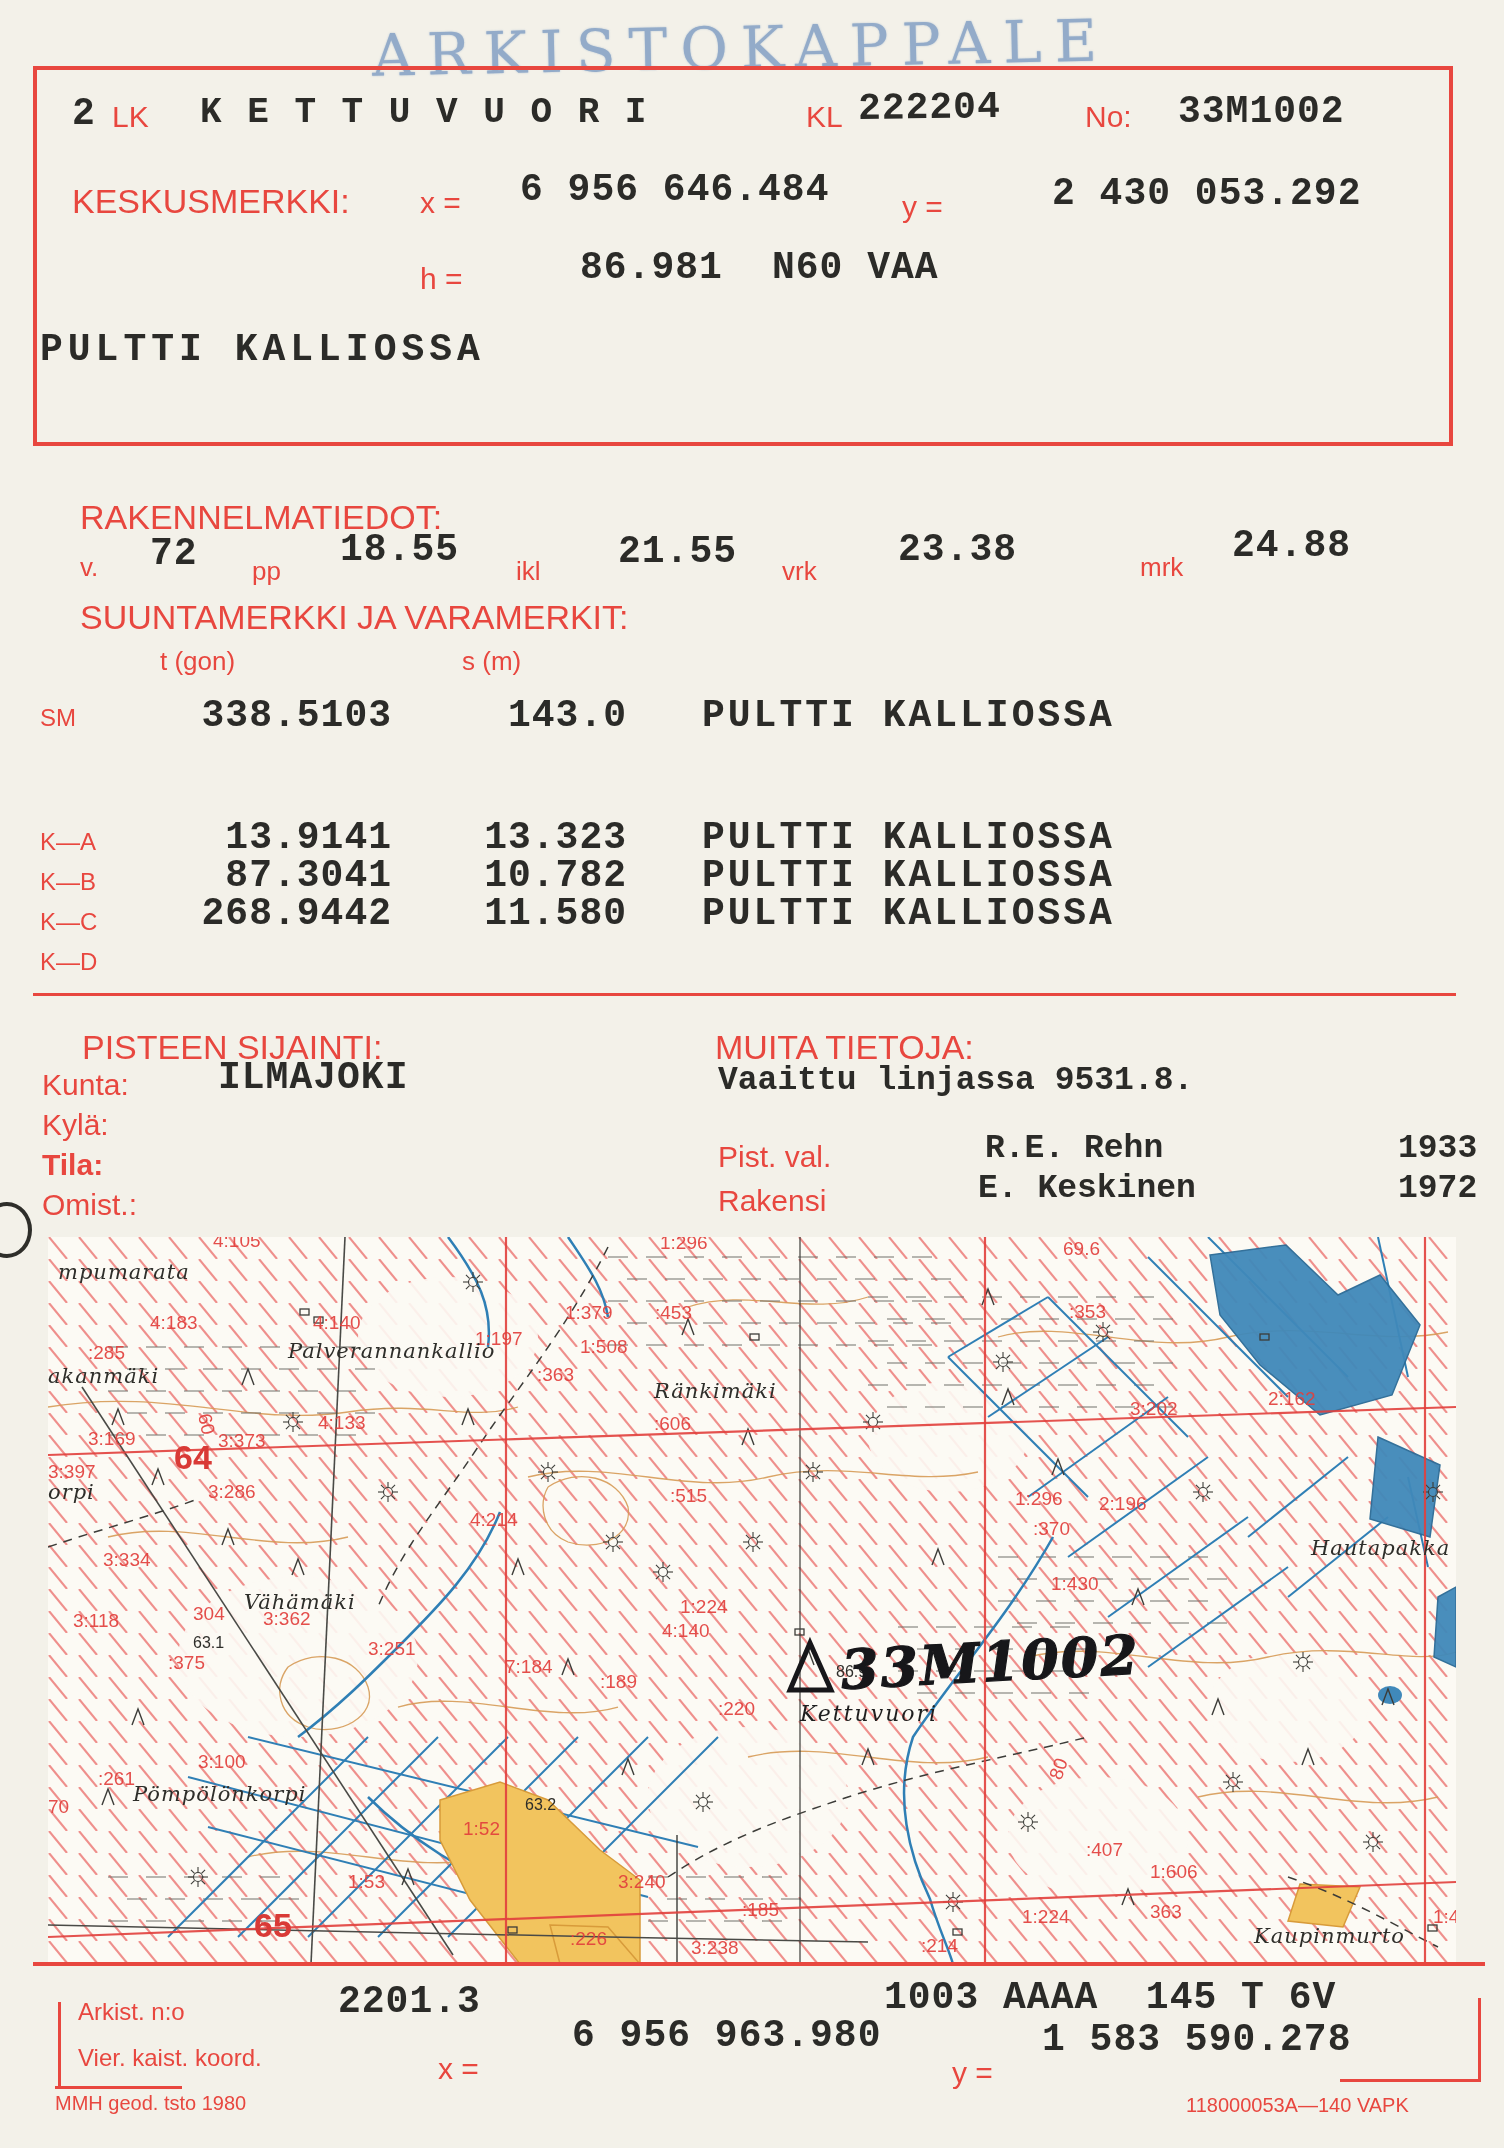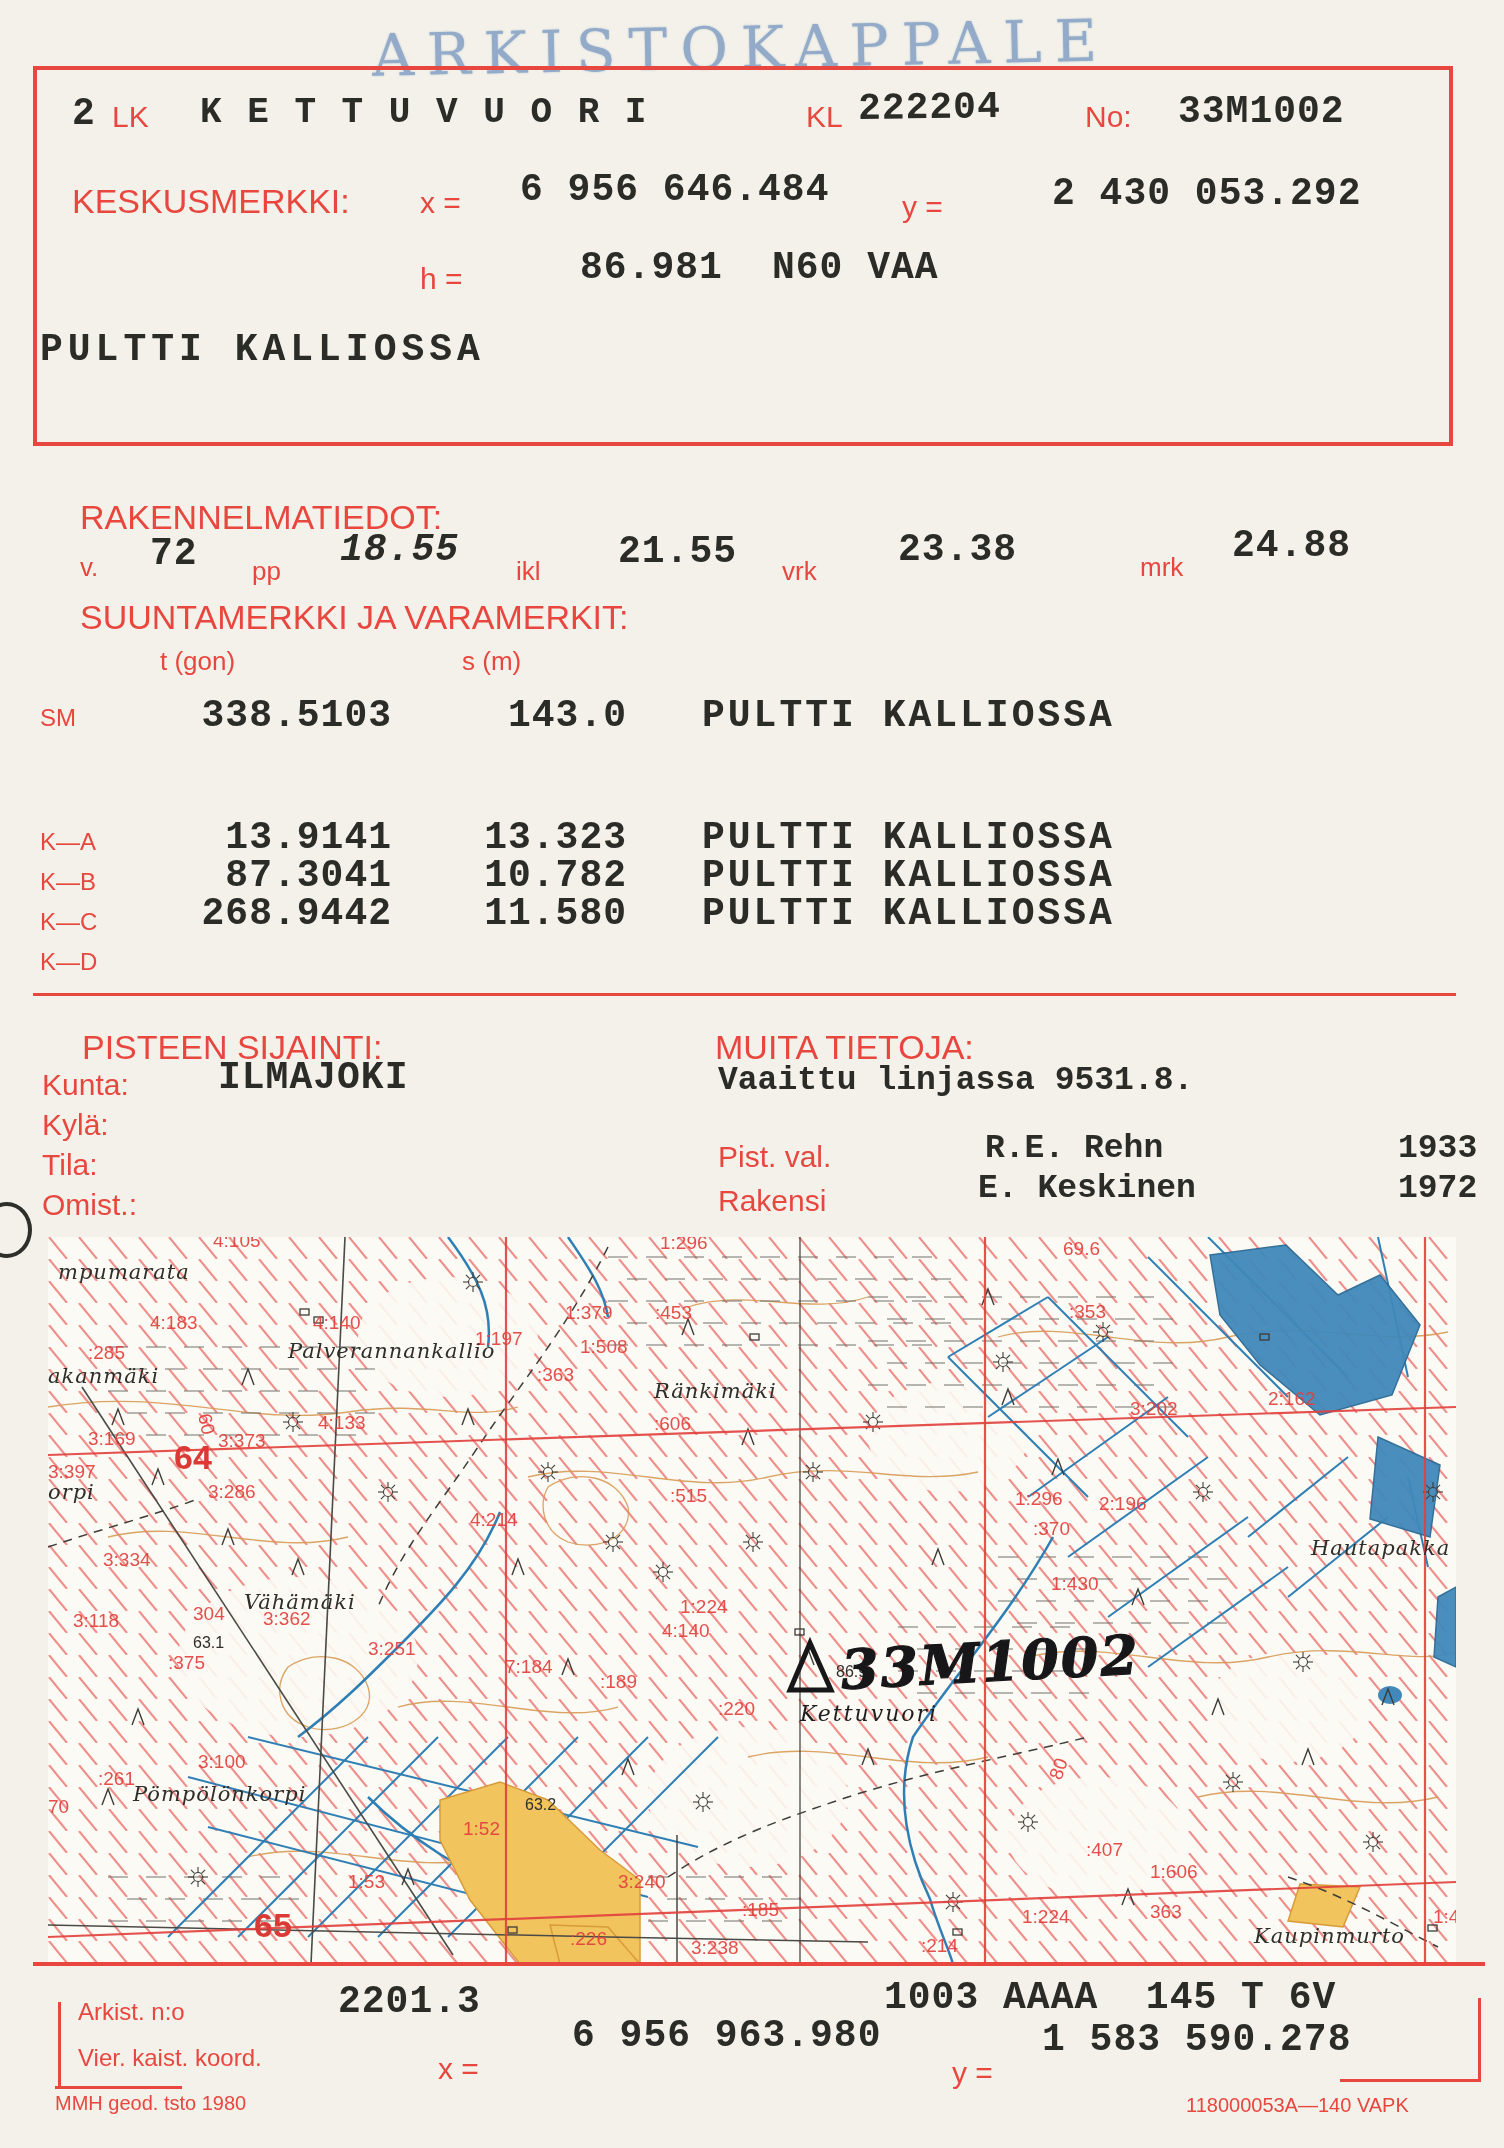--- a/index.html
+++ b/index.html
@@ -46,21 +46,21 @@
 
 <div class="abs red r30" style="left:420px;top:262px;">h =</div>
 <div class="abs blk t38" style="left:580px;top:246px;">86.981</div>
 <div class="abs blk t38" style="left:772px;top:246px;">N60 VAA</div>
 <div class="abs blk t38" style="left:40px;top:328px;letter-spacing:5px;">PULTTI KALLIOSSA</div>
 
 <div class="abs red r34" style="left:80px;top:498px;">RAKENNELMATIEDOT:</div>
 <div class="abs red r26" style="left:80px;top:552px;">v.</div>
 <div class="abs blk t38" style="left:150px;top:532px;">72</div>
 <div class="abs red r26" style="left:252px;top:556px;">pp</div>
-<div class="abs blk t38" style="left:340px;top:528px;font-style:italic;">18.55</div>
+<div class="abs blk t38" style="left:340px;top:528px;">18.55</div>
 <div class="abs red r26" style="left:500px;top:556px;margin-left:16px;">ikl</div>
 <div class="abs blk t38" style="left:618px;top:530px;">21.55</div>
 <div class="abs red r26" style="left:782px;top:556px;">vrk</div>
 <div class="abs blk t38" style="left:898px;top:528px;">23.38</div>
 <div class="abs red r26" style="left:1140px;top:552px;">mrk</div>
 <div class="abs blk t38" style="left:1232px;top:524px;">24.88</div>
 
 <div class="abs red r34" style="left:80px;top:598px;">SUUNTAMERKKI JA VARAMERKIT:</div>
 <div class="abs red r26" style="left:160px;top:646px;">t (gon)</div>
 <div class="abs red r26" style="left:462px;top:646px;">s (m)</div>
@@ -88,21 +88,21 @@
 <div class="abs red r28" style="left:40px;top:948px;">K—D</div>
 
 <div class="hr" style="left:33px;top:993px;width:1423px;height:3px;"></div>
 
 <div class="abs red r34" style="left:82px;top:1028px;">PISTEEN SIJAINTI:</div>
 <div class="abs red r34" style="left:715px;top:1028px;">MUITA TIETOJA:</div>
 <div class="abs red r30" style="left:42px;top:1068px;">Kunta:</div>
 <div class="abs blk t38" style="left:218px;top:1056px;">ILMAJOKI</div>
 <div class="abs blk t33" style="left:718px;top:1062px;">Vaaittu linjassa 9531.8.</div>
 <div class="abs red r30" style="left:42px;top:1108px;">Kylä:</div>
-<div class="abs red r30" style="left:42px;top:1148px;">Tila:</div>
+<div class="abs red r30" style="left:42px;top:1148px;font-weight:bold;">Tila:</div>
 <div class="abs red r30" style="left:42px;top:1188px;">Omist.:</div>
 <div class="abs red r30" style="left:718px;top:1140px;">Pist. val.</div>
 <div class="abs red r30" style="left:718px;top:1184px;">Rakensi</div>
 <div class="abs blk t33" style="left:985px;top:1130px;">R.E. Rehn</div>
 <div class="abs blk t33" style="left:1398px;top:1130px;">1933</div>
 <div class="abs blk t33" style="left:978px;top:1170px;">E. Keskinen</div>
 <div class="abs blk t33" style="left:1398px;top:1170px;">1972</div>
 
 <div class="punch"></div>
 

